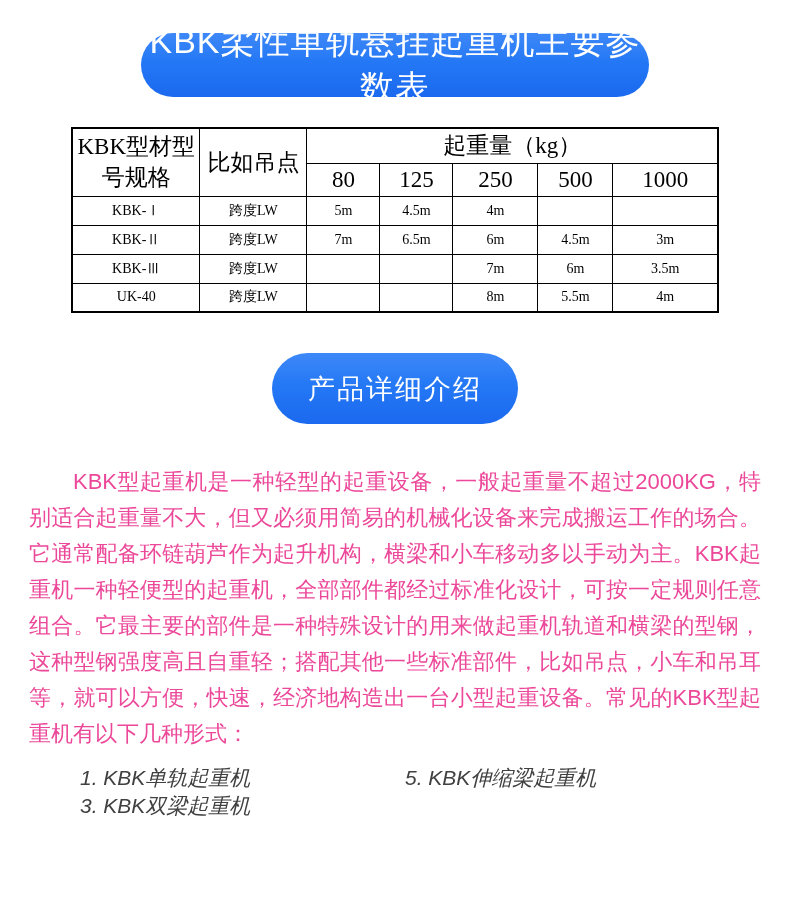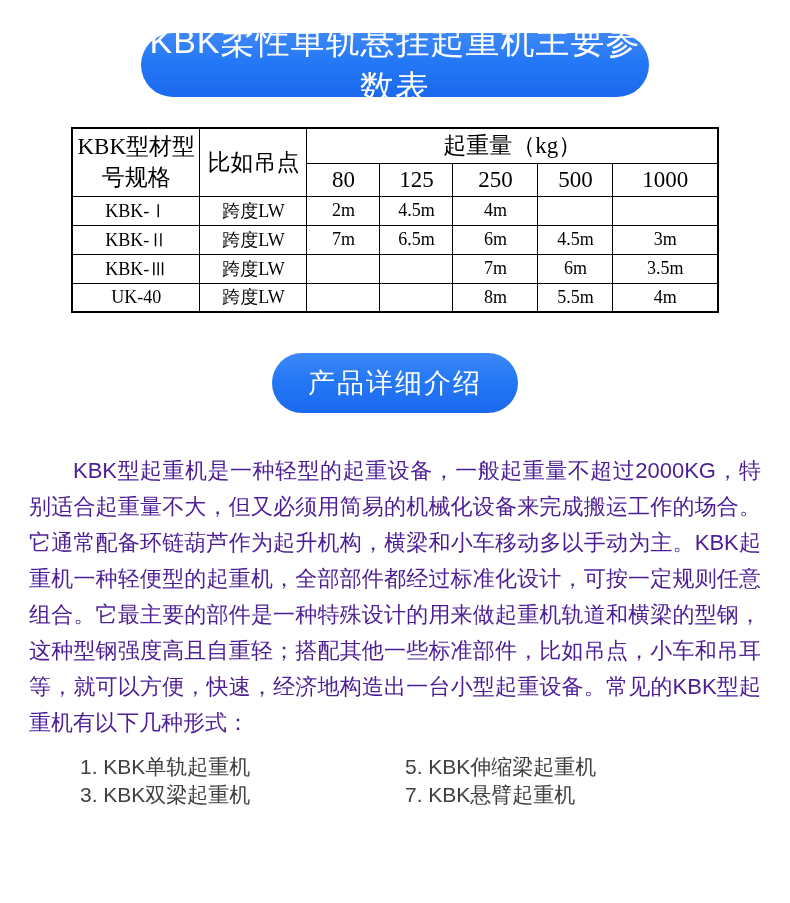--- a/index.html
+++ b/index.html
@@ -27,21 +27,21 @@
   .banner {
     width: 508px;
     height: 64px;
     margin: 33px auto 0 auto;
     font-size: 34px;
     letter-spacing: 1px;
     text-align: center;
   }
   .section-pill {
     width: 246px;
-    height: 60px;
+    height: 71px;
     margin: 40px auto 0 auto;
     font-size: 27px;
     letter-spacing: 2px;
   }
 
   
   .param-table {
     width: 646px;
     margin: 30px auto 16px auto;
     border-collapse: collapse;
@@ -56,44 +56,45 @@
     vertical-align: middle;
     padding: 0;
     font-weight: normal;
     overflow: hidden;
     white-space: nowrap;
   }
   .param-table thead tr.group-row { height: 35px; }
   .param-table thead tr.cap-row   { height: 33px; }
   .param-table tbody tr           { height: 29px; }
   .param-table th { font-size: 23px; }
-  .param-table td { font-size: 18px; }
+  .param-table td { font-size: 14px; }
   .model-header span { display: block; line-height: 31px; }
 
   
   .intro {
     width: 732px;
     margin: 40px auto 10px auto;
     font-size: 22px;
     line-height: 36px;
-    color: #4c1d95;
+    color: #ec4899;
     text-indent: 2em;
     text-align: justify;
   }
 
   
   .crane-lists {
     display: flex;
     margin: 12px 0 0 80px;
     color: #404040;
   }
   .crane-lists ul {
     list-style: none;
     margin: 0;
     padding: 0;
+    font-style: italic;
   }
   .crane-lists ul li {
     font-size: 21px;
     line-height: 27.5px;
     white-space: nowrap;
   }
   .crane-col-left  { width: 325px; }
 </style>
 </head>
 <body>
@@ -126,21 +127,21 @@
       <th>125</th>
       <th>250</th>
       <th>500</th>
       <th>1000</th>
     </tr>
   </thead>
   <tbody>
     <tr>
       <td>KBK-Ⅰ</td>
       <td>跨度LW</td>
-      <td>2m</td>
+      <td>5m</td>
       <td>4.5m</td>
       <td>4m</td>
       <td></td>
       <td></td>
     </tr>
     <tr>
       <td>KBK-Ⅱ</td>
       <td>跨度LW</td>
       <td>7m</td>
       <td>6.5m</td>
@@ -175,15 +176,14 @@
 
 <p class="intro">KBK型起重机是一种轻型的起重设备，一般起重量不超过2000KG，特别适合起重量不大，但又必须用简易的机械化设备来完成搬运工作的场合。它通常配备环链葫芦作为起升机构，横梁和小车移动多以手动为主。KBK起重机一种轻便型的起重机，全部部件都经过标准化设计，可按一定规则任意组合。它最主要的部件是一种特殊设计的用来做起重机轨道和横梁的型钢，这种型钢强度高且自重轻；搭配其他一些标准部件，比如吊点，小车和吊耳等，就可以方便，快速，经济地构造出一台小型起重设备。常见的KBK型起重机有以下几种形式：</p>
 
 <div class="crane-lists">
   <ul class="crane-col-left">
     <li>1. KBK单轨起重机</li>
     <li>3. KBK双梁起重机</li>
   </ul>
   <ul class="crane-col-right">
     <li>5. KBK伸缩梁起重机</li>
-    <li>7. KBK悬臂起重机</li>
   </ul>
 </div>
 
 </body></html>

